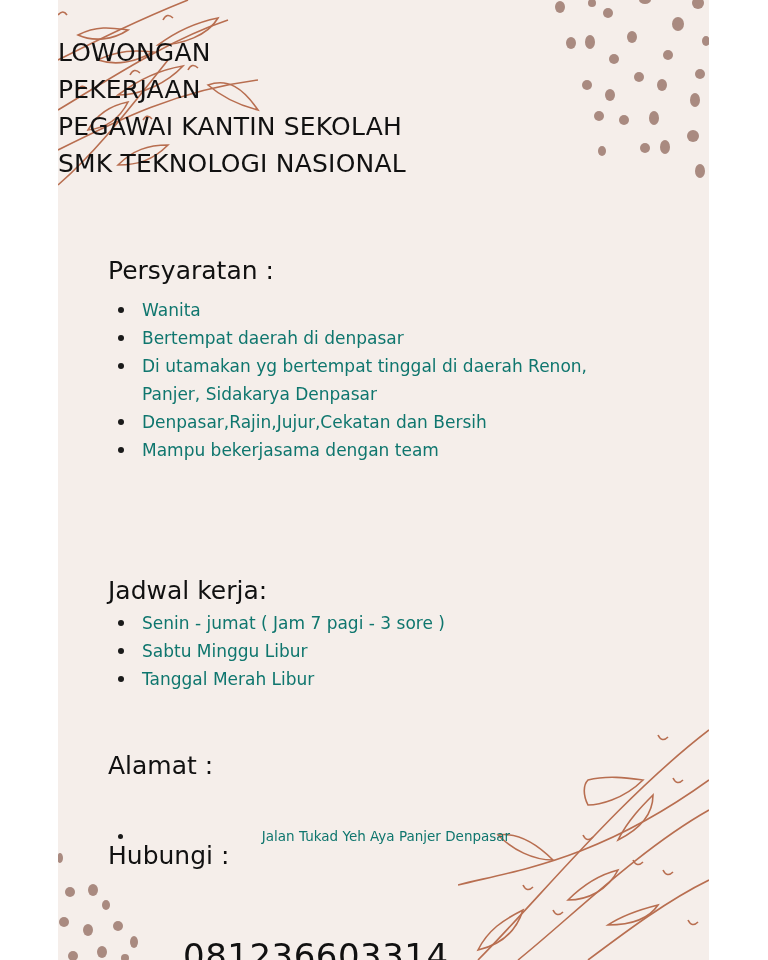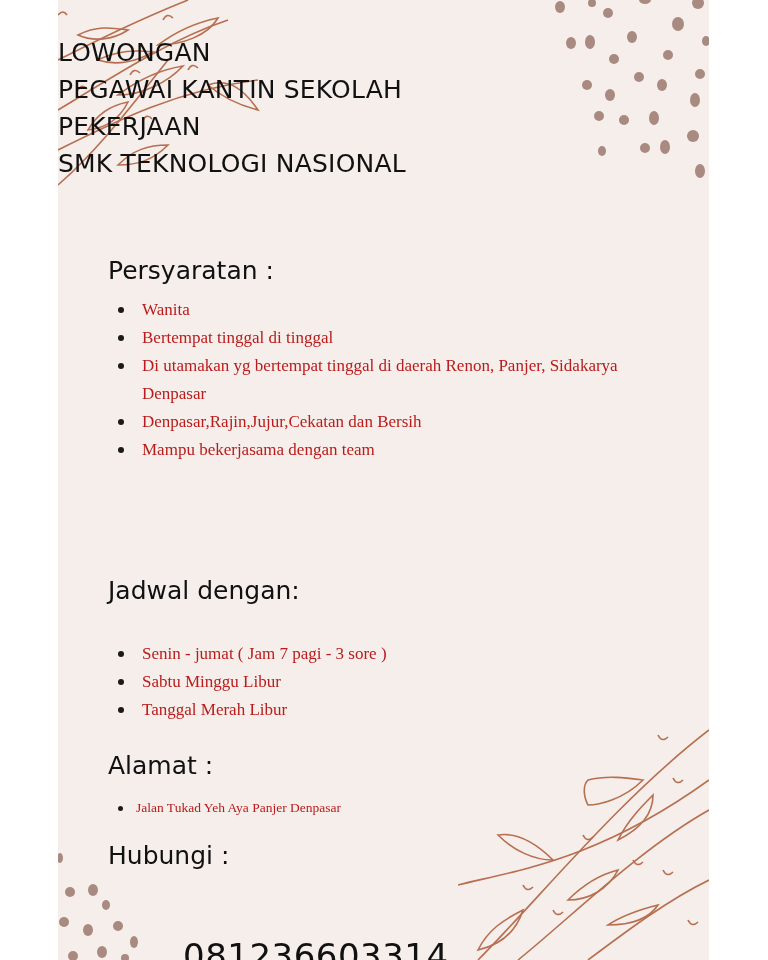--- a/index.html
+++ b/index.html
@@ -4,21 +4,21 @@
 <style>
   html, body { margin: 0; padding: 0; }
   body { width: 768px; height: 960px; background: #ffffff; position: relative; overflow: hidden;
          font-family: "DejaVu Sans", sans-serif; color: #111111; }
   .poster { position: absolute; left: 58px; top: 0; width: 651px; height: 960px; background: #f5eeea; overflow: hidden; }
   .deco { position: absolute; pointer-events: none; }
   .title { position: absolute; left: 0; width: 711px; top: 34px; text-align: left;
            font-size: 25px; line-height: 37px; letter-spacing: 0.2px; color: #111; }
   .section-h { position: absolute; left: 50px; font-size: 25px; color: #111; text-align: center; }
   ul.items { position: absolute; left: 58px; margin: 0; padding: 0; list-style: none; }
-  ul.items li { position: relative; padding-left: 26px; font-size: 17px; line-height: 28px; color: #b91c1c; font-family: Liberation Serif, serif; }
+  ul.items li { position: relative; padding-left: 26px; font-size: 17px; line-height: 28px; color: #0f766e; }
   ul.items li::before { content: ""; position: absolute; left: 2px; top: 11px; width: 6px; height: 6px; border-radius: 50%; background: #1a1a1a; }
   ul.small li { font-size: 13.5px; padding-left: 20px; }
   ul.small li::before { width: 5px; height: 5px; top: 12px; }
   .phone { position: absolute; left: 125px; top: 920px; font-size: 34px; letter-spacing: 0.5px; color: #111; margin-top: 16px; }
 </style>
 </head>
 <body>
 
 <div class="poster">
 
@@ -101,41 +101,41 @@
       <path d="M125 115 q4 8 10 2"></path>
     <path d="M65 165 q4 8 10 2"></path>
       <path d="M175 140 q4 8 10 2"></path>
       <path d="M205 150 q4 8 10 2"></path>
     <path d="M95 190 q4 8 10 2"></path>
       <path d="M230 200 q4 8 10 2"></path>
   </svg>
 
   <div class="title">
     <div>LOWONGAN</div>
+    <div>PEKERJAAN</div>
     <div>PEGAWAI KANTIN SEKOLAH</div>
-    <div>PEKERJAAN</div>
     <div>SMK TEKNOLOGI NASIONAL</div>
   </div>
 
   <div class="section-h" style="top:256px">Persyaratan :</div>
   <ul class="items" style="top:296px; width:520px;">
     <li>Wanita</li>
-    <li>Bertempat tinggal di tinggal</li>
+    <li>Bertempat daerah di denpasar</li>
     <li>Di utamakan yg bertempat tinggal di daerah Renon, Panjer, Sidakarya Denpasar</li>
     <li>Denpasar,Rajin,Jujur,Cekatan dan Bersih</li>
     <li>Mampu bekerjasama dengan team</li>
   </ul>
 
-  <div class="section-h" style="top:576px">Jadwal dengan:</div>
-  <ul class="items" style="top:640px; width:520px;">
+  <div class="section-h" style="top:576px">Jadwal kerja:</div>
+  <ul class="items" style="top:609px; width:520px;">
     <li>Senin - jumat ( Jam 7 pagi - 3 sore )</li>
     <li>Sabtu Minggu Libur</li>
     <li>Tanggal Merah Libur</li>
   </ul>
 
   <div class="section-h" style="top:751px">Alamat :</div>
-  <ul class="items small" style="top:794px; width:520px;">
+  <ul class="items small" style="top:822px; width:520px;text-align:center;">
     <li>Jalan Tukad Yeh Aya Panjer Denpasar</li>
   </ul>
 
   <div class="section-h" style="top:841px">Hubungi :</div>
   <div class="phone">081236603314</div>
 </div>
 
 </body></html>

